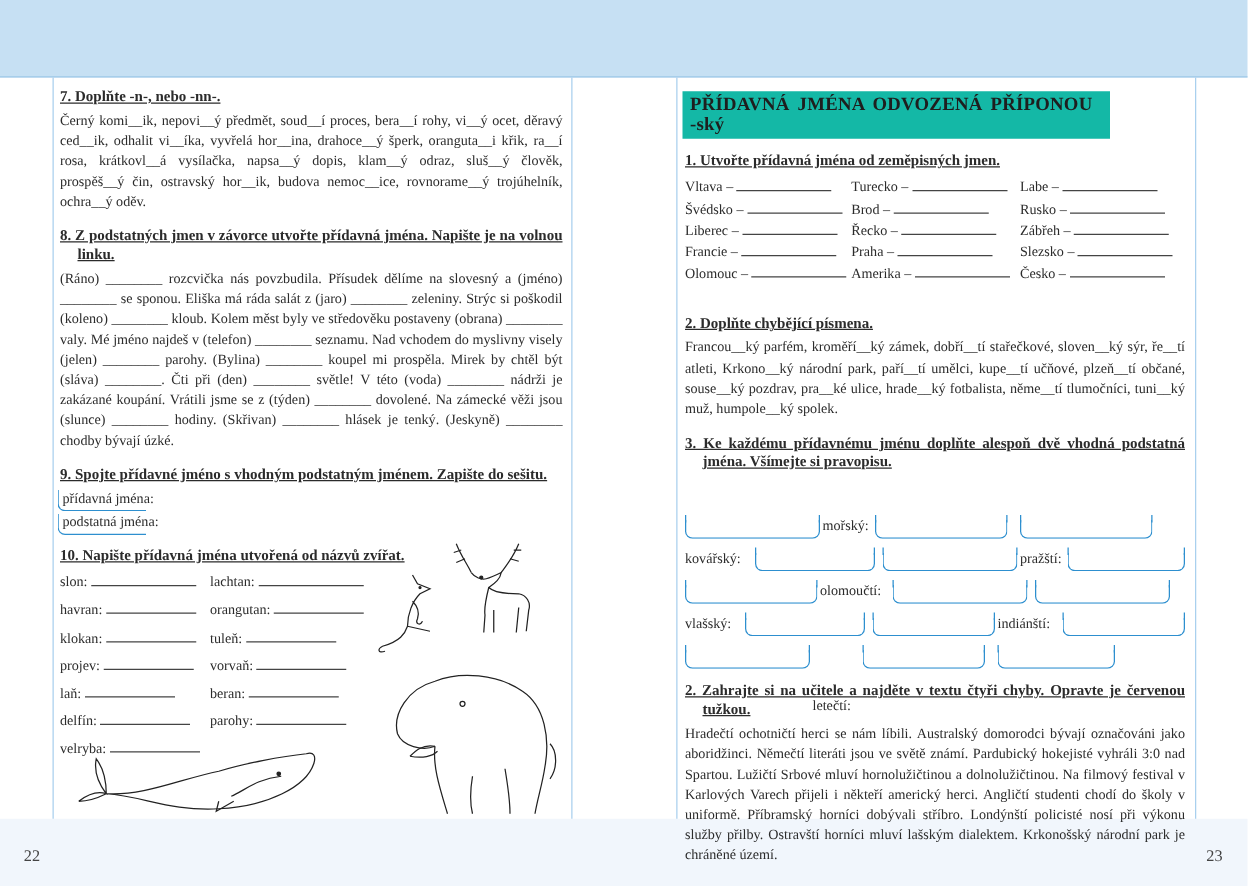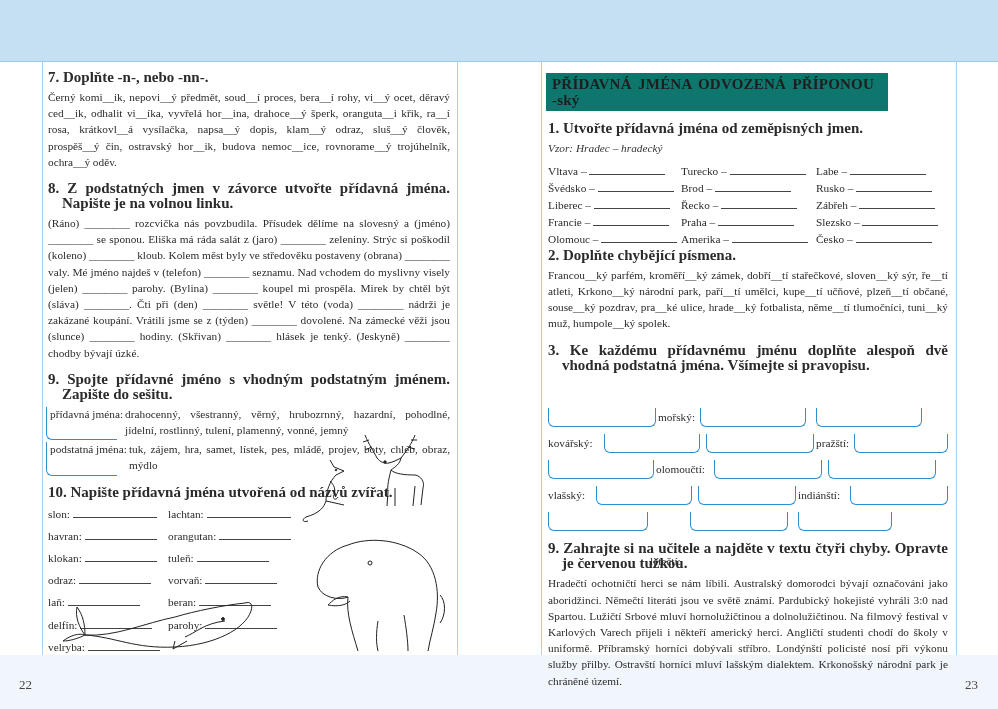--- a/index.html
+++ b/index.html
@@ -9,24 +9,24 @@
     font-family:"Liberation Serif", serif;
     color:#2b2b2b;
   }
   .top-band { position:absolute; left:0; top:0; width:998px; height:61px; background:#c6e0f3; border-bottom:1px solid #9dc8e8; }
   .bottom-band { position:absolute; left:0; top:655px; width:998px; height:54px; background:#f1f6fc; }
   .page-num { position:absolute; top:677px; font-size:13px; color:#444; }
   .vline { position:absolute; top:62px; width:1px; background:#a9d0ee; }
   .col { position:absolute; top:62px; font-size:11.3px; line-height:16.2px; text-align:justify; }
   .col-left { left:48px; width:402px; }
   .col-right { left:548px; width:400px; }
-  .ex-title { font-weight:bold; font-size:15px; margin:8px 0 4px 0; padding-left:14px; text-indent:-14px; line-height:15px; }
+  .ex-title { font-weight:bold; font-size:12px; margin:8px 0 4px 0; padding-left:14px; text-indent:-14px; line-height:15px;text-decoration:underline; }
   p { margin:0; }
   .section-banner {
-    display:inline-block; background:#0f766e; font-weight:bold;
+    display:inline-block; background:#14b8a6; font-weight:bold;
     font-size:15px; padding:3px 14px 3px 6px; margin:11px 0 4px -2px; width:322px; color:#1e1e1e;
     letter-spacing:0.2px;
   }
   .vzor { font-style:italic; color:#333; }
   .grid3 { display:grid; grid-template-columns:133px 135px 132px; row-gap:1px; margin-top:6px; }
   .grid3 span.cell { white-space:nowrap; }
   .blank { display:inline-block; border-bottom:1px solid #444; height:10px; vertical-align:baseline; }
   .bl1 { width:76px; }
   .labeled { display:flex; margin-top:3px; }
   .labeled .lab { white-space:nowrap; position:relative; padding:0 2px; }
@@ -68,38 +68,36 @@
 
   <section>
     <div class="ex-title" style="margin-top:11px;">8. Z podstatných jmen v závorce utvořte přídavná jména. Napište je na volnou linku.</div>
     <p>(Ráno) ________ rozcvička nás povzbudila. Přísudek dělíme na slovesný a (jméno) ________ se sponou. Eliška má ráda salát z (jaro) ________ zeleniny. Strýc si poškodil (koleno) ________ kloub. Kolem měst byly ve středověku postaveny (obrana) ________ valy. Mé jméno najdeš v (telefon) ________ seznamu. Nad vchodem do myslivny visely (jelen) ________ parohy. (Bylina) ________ koupel mi prospěla. Mirek by chtěl být (sláva) ________. Čti při (den) ________ světle! V této (voda) ________ nádrži je zakázané koupání. Vrátili jsme se z (týden) ________ dovolené. Na zámecké věži jsou (slunce) ________ hodiny. (Skřivan) ________ hlásek je tenký. (Jeskyně) ________ chodby bývají úzké.</p>
   </section>
 
   <section>
     <div class="ex-title" style="margin-top:11px;">9. Spojte přídavné jméno s vhodným podstatným jménem. Zapište do sešitu.</div>
     <div class="labeled">
       <span class="lab">přídavná jména:</span>
-      <span class="txt">drahocenný, všestranný, věrný, hrubozrnný, hazardní, pohodlné, jídelní, rostlinný, tulení, plamenný, vonné, jemný</span>
     </div>
     <div class="labeled">
       <span class="lab">podstatná jména:</span>
-      <span class="txt">tuk, zájem, hra, samet, lístek, pes, mládě, projev, boty, chléb, obraz, mýdlo</span>
     </div>
   </section>
 
   <section>
     <div class="ex-title" style="margin-top:11px;">10. Napište přídavná jména utvořená od názvů zvířat.</div>
     <div class="animals" id="animals-grid">
         <div class="cell"><span>slon: </span><span class="ablank w84"></span></div>
         <div class="cell"><span>lachtan: </span><span class="ablank w84"></span></div>
         <div class="cell"><span>havran: </span><span class="ablank"></span></div>
         <div class="cell"><span>orangutan: </span><span class="ablank"></span></div>
         <div class="cell"><span>klokan: </span><span class="ablank"></span></div>
         <div class="cell"><span>tuleň: </span><span class="ablank"></span></div>
-        <div class="cell"><span>odraz: </span><span class="ablank"></span></div>
+        <div class="cell"><span>projev: </span><span class="ablank"></span></div>
         <div class="cell"><span>vorvaň: </span><span class="ablank"></span></div>
         <div class="cell"><span>laň: </span><span class="ablank"></span></div>
         <div class="cell"><span>beran: </span><span class="ablank"></span></div>
         <div class="cell"><span>delfín: </span><span class="ablank"></span></div>
         <div class="cell"><span>parohy: </span><span class="ablank"></span></div>
         <div class="cell"><span>velryba: </span><span class="ablank"></span></div>
         <div class="cell"></div>
       </div>
   </section>
 </div>
@@ -122,42 +120,41 @@
   <path d="M8 48 C16 42 24 40 30 42 C24 34 20 24 22 14 C28 22 30 32 30 42 C60 44 80 56 120 54 C160 52 190 36 196 18 C198 12 196 8 190 10 C170 12 140 18 120 24 C90 30 60 44 30 42 M30 42 C22 46 14 48 8 48"></path>
   <path d="M130 44 C140 40 150 30 170 28 M120 48 L118 56 L132 48"></path>
   <circle cx="168" cy="26" r="1.4" fill="#222"></circle>
 </svg>
 
 <div class="col col-right">
   <div class="section-banner">PŘÍDAVNÁ JMÉNA ODVOZENÁ PŘÍPONOU -ský</div>
 
   <section>
     <div class="ex-title" style="margin-top:6px;">1. Utvořte přídavná jména od zeměpisných jmen.</div>
-    <div class="vzor">Vzor: Hradec – hradecký</div>
     <div class="grid3" id="geo-grid">
         <span class="cell"><span>Vltava – </span><span class="blank bl1"></span></span>
         <span class="cell"><span>Turecko – </span><span class="blank bl1"></span></span>
         <span class="cell"><span>Labe – </span><span class="blank bl1"></span></span>
         <span class="cell"><span>Švédsko – </span><span class="blank bl1"></span></span>
         <span class="cell"><span>Brod – </span><span class="blank bl1"></span></span>
         <span class="cell"><span>Rusko – </span><span class="blank bl1"></span></span>
         <span class="cell"><span>Liberec – </span><span class="blank bl1"></span></span>
         <span class="cell"><span>Řecko – </span><span class="blank bl1"></span></span>
         <span class="cell"><span>Zábřeh – </span><span class="blank bl1"></span></span>
         <span class="cell"><span>Francie – </span><span class="blank bl1"></span></span>
         <span class="cell"><span>Praha – </span><span class="blank bl1"></span></span>
         <span class="cell"><span>Slezsko – </span><span class="blank bl1"></span></span>
         <span class="cell"><span>Olomouc – </span><span class="blank bl1"></span></span>
         <span class="cell"><span>Amerika – </span><span class="blank bl1"></span></span>
         <span class="cell"><span>Česko – </span><span class="blank bl1"></span></span>
       </div>
   </section>
 
   <section>
-    <div class="ex-title" style="margin-top:0;">2. Doplňte chybějící písmena.</div>
+    <div class="ex-title" style="margin-top:24px;">2. Doplňte chybějící písmena.</div>
     <p>Francou__ký parfém, kroměří__ký zámek, dobří__tí stařečkové, sloven__ký sýr, ře__tí atleti, Krkono__ký národní park, paří__tí umělci, kupe__tí učňové, plzeň__tí občané, souse__ký pozdrav, pra__ké ulice, hrade__ký fotbalista, něme__tí tlumočníci, tuni__ký muž, humpole__ký spolek.</p>
   </section>
 
   <section>
     <div class="ex-title" style="margin-top:12px;">3. Ke každému přídavnému jménu doplňte alespoň dvě vhodná podstatná jména. Všímejte si pravopisu.</div>
     <div class="ex3-grid" id="ex3-grid">
         <div class="ex3-row" style="top: 26px; width: 400px;">
           <span class="box" style="left: 0px; width: 106px;"></span>
           <span class="ex3-label" style="left: 110px;">mořský:</span>
           <span class="box" style="left: 152px; width: 104px;"></span>
@@ -186,16 +183,16 @@
         <div class="ex3-row" style="top: 130px; width: 400px;">
           <span class="box" style="left: 0px; width: 98px;"></span>
           <span class="ex3-label" style="left: 102px; margin-top: 40px;">letečtí:</span>
           <span class="box" style="left: 142px; width: 96px;"></span>
           <span class="box" style="left: 250px; width: 92px;"></span>
         </div>
       </div>
   </section>
 
   <section>
-    <div class="ex-title" style="margin-top:8px;">9. Zahrajte si na učitele a najděte v textu čtyři chyby. Opravte je červenou tužkou.</div>
+    <div class="ex-title" style="margin-top:8px;">2. Zahrajte si na učitele a najděte v textu čtyři chyby. Opravte je červenou tužkou.</div>
     <p>Hradečtí ochotničtí herci se nám líbili. Australský domorodci bývají označováni jako aboridžinci. Němečtí literáti jsou ve světě známí. Pardubický hokejisté vyhráli 3:0 nad Spartou. Lužičtí Srbové mluví hornolužičtinou a dolnolužičtinou. Na filmový festival v Karlových Varech přijeli i někteří americký herci. Angličtí studenti chodí do školy v uniformě. Příbramský horníci dobývali stříbro. Londýnští policisté nosí při výkonu služby přilby. Ostravští horníci mluví lašským dialektem. Krkonošský národní park je chráněné území.</p>
   </section>
 </div>
 
 </body></html>

